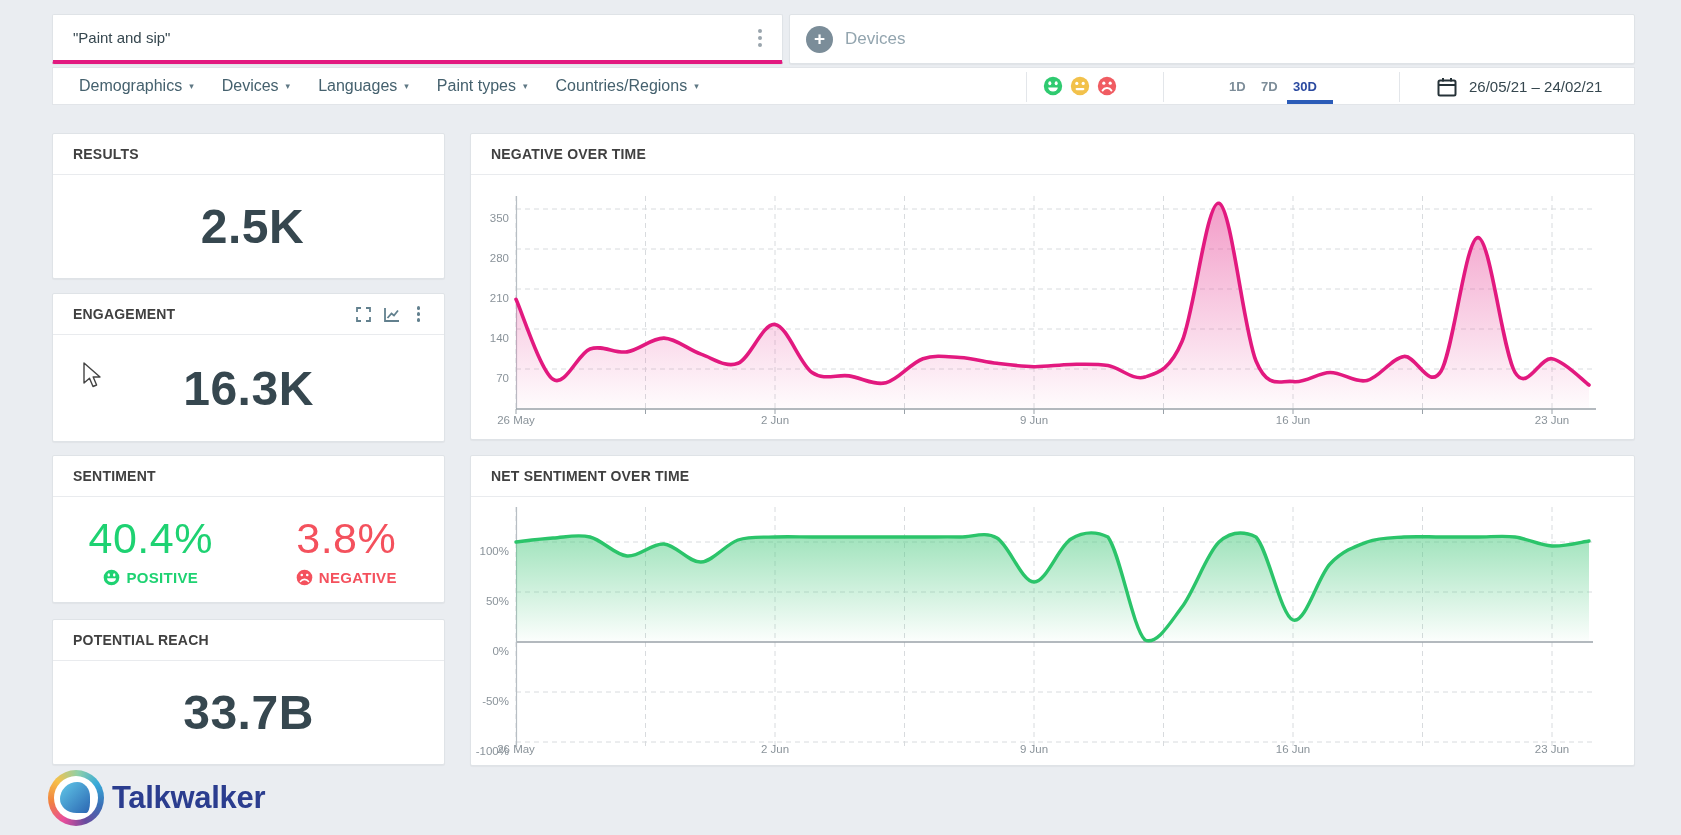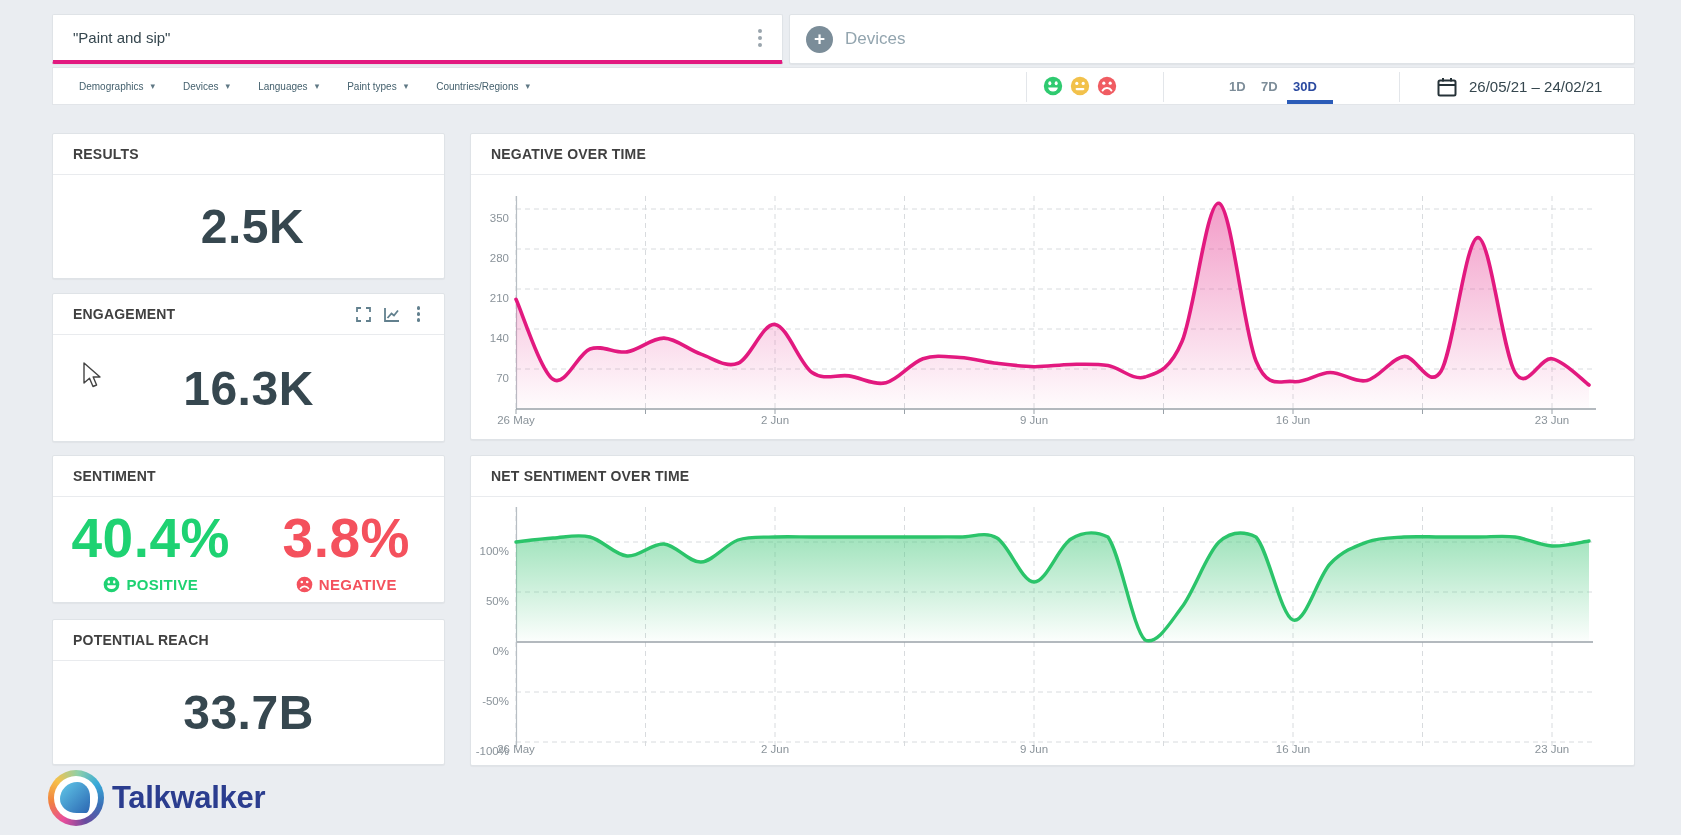--- a/index.html
+++ b/index.html
@@ -14,21 +14,21 @@
   .kebab { margin-left:auto; margin-right:14px; display:flex; flex-direction:column; gap:3px; padding:6px; cursor:pointer; }
   .kebab i { width:4px; height:4px; border-radius:50%; background:#9aa5ad; }
   .compare-card { left:789px; top:14px; width:846px; height:50px; display:flex; align-items:center; }
   .plus-circle { margin-left:16px; width:27px; height:27px; border-radius:50%; background:#7b8d99; color:#fff; font-size:19px; line-height:26px; text-align:center; font-weight:700; }
   .compare-label { margin-left:12px; font-size:17px; color:#93a5af; }
 
   
   .filter-bar { left:52px; top:67px; width:1583px; height:38px; background:#fff; border:1px solid #e2e5e9; }
   .filters-left { position:absolute; left:12px; top:0; height:100%; display:flex; align-items:center; }
   .filter-item { display:flex; align-items:center; padding:0 14px; height:100%; cursor:pointer; }
-  .filter-item .lbl { font-size:10px; color:#45616e; }
+  .filter-item .lbl { font-size:16px; color:#45616e; }
   .filter-item .caret { font-size:9px; color:#5f7884; margin-left:7px; }
   .vsep { position:absolute; top:4px; height:30px; width:1px; background:#e3e6ea; }
   .emoji-btn { position:absolute; top:8px; width:20px; height:20px; cursor:pointer; }
   .range-opt { position:absolute; top:0; height:100%; line-height:37px; font-size:13px; font-weight:700; color:#7d8d99; cursor:pointer; }
   .range-opt.sel { color:#2b4aa0; }
   .range-underline { position:absolute; bottom:0; height:4px; width:46px; background:#2b5cb8; }
   .cal-icon { position:absolute; top:9px; cursor:pointer; }
   .date-text { position:absolute; top:0; height:100%; line-height:37px; font-size:15px; color:#36474f; cursor:pointer; }
 
   
@@ -36,21 +36,21 @@
   .card-header { height:41px; border-bottom:1px solid #e9ebee; display:flex; align-items:center; padding:0 20px; }
   .card-title { font-size:14px; font-weight:700; color:#404040; letter-spacing:.2px; }
   .hdr-icons { margin-left:auto; display:flex; align-items:center; gap:13px; }
   .hdr-icons svg, .hdr-kebab { cursor:pointer; }
   .hdr-kebab { display:flex; flex-direction:column; gap:2.5px; padding:4px; }
   .hdr-kebab i { width:3.5px; height:3.5px; border-radius:50%; background:#62808e; }
   .kpi-body { display:flex; align-items:center; justify-content:center; }
   .kpi-value { font-size:48px; font-weight:700; color:#36474f; letter-spacing:.5px; }
   .sent-body { display:flex; }
   .sent-col { flex:1; display:flex; flex-direction:column; align-items:center; justify-content:center; gap:6px; }
-  .sent-val { font-size:55px; font-weight:700; letter-spacing:.5px; }
+  .sent-val { font-size:43px; font-weight:400; letter-spacing:.5px; }
   .sent-lab { display:flex; align-items:center; gap:6px; font-size:15px; font-weight:700; letter-spacing:.3px;justify-content:center; }
 
   
   .chart-card { left:470px; width:1165px; }
   .chart-svg { position:absolute; left:0; }
 
   
   .logo-wrap { left:48px; top:770px; display:flex; align-items:center; }
   .swirl { width:56px; height:56px; border-radius:50%; background:conic-gradient(from 210deg,#e94e9c,#f1813f,#f6c14a,#8fd0a8,#37aad9,#3b6fb6,#6a4b9e,#e94e9c); position:relative; }
   .swirl .inner { position:absolute; inset:6px; border-radius:50%; background:#fff; }

